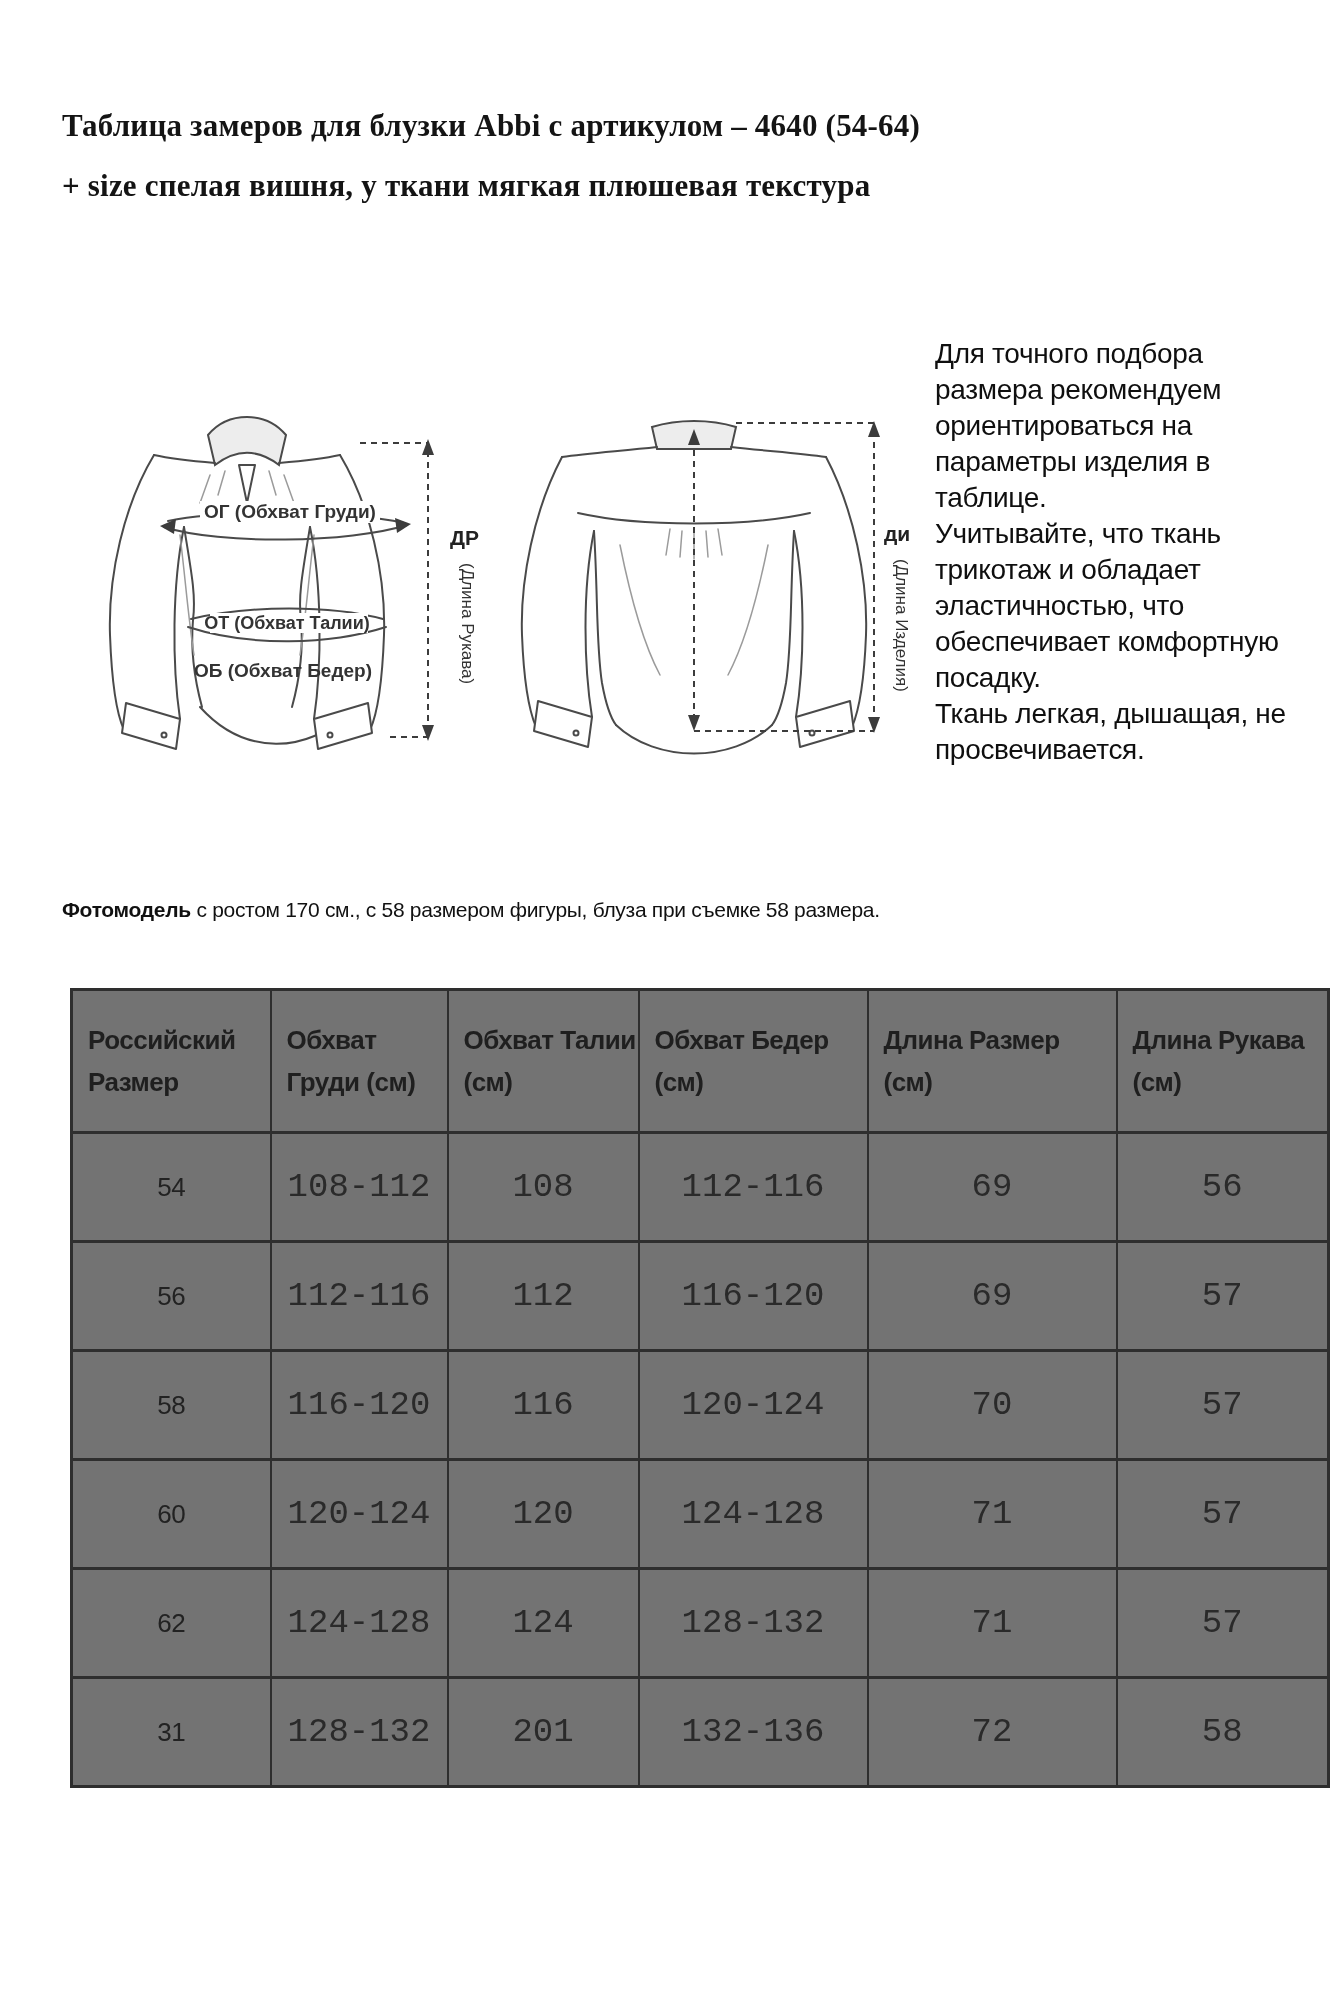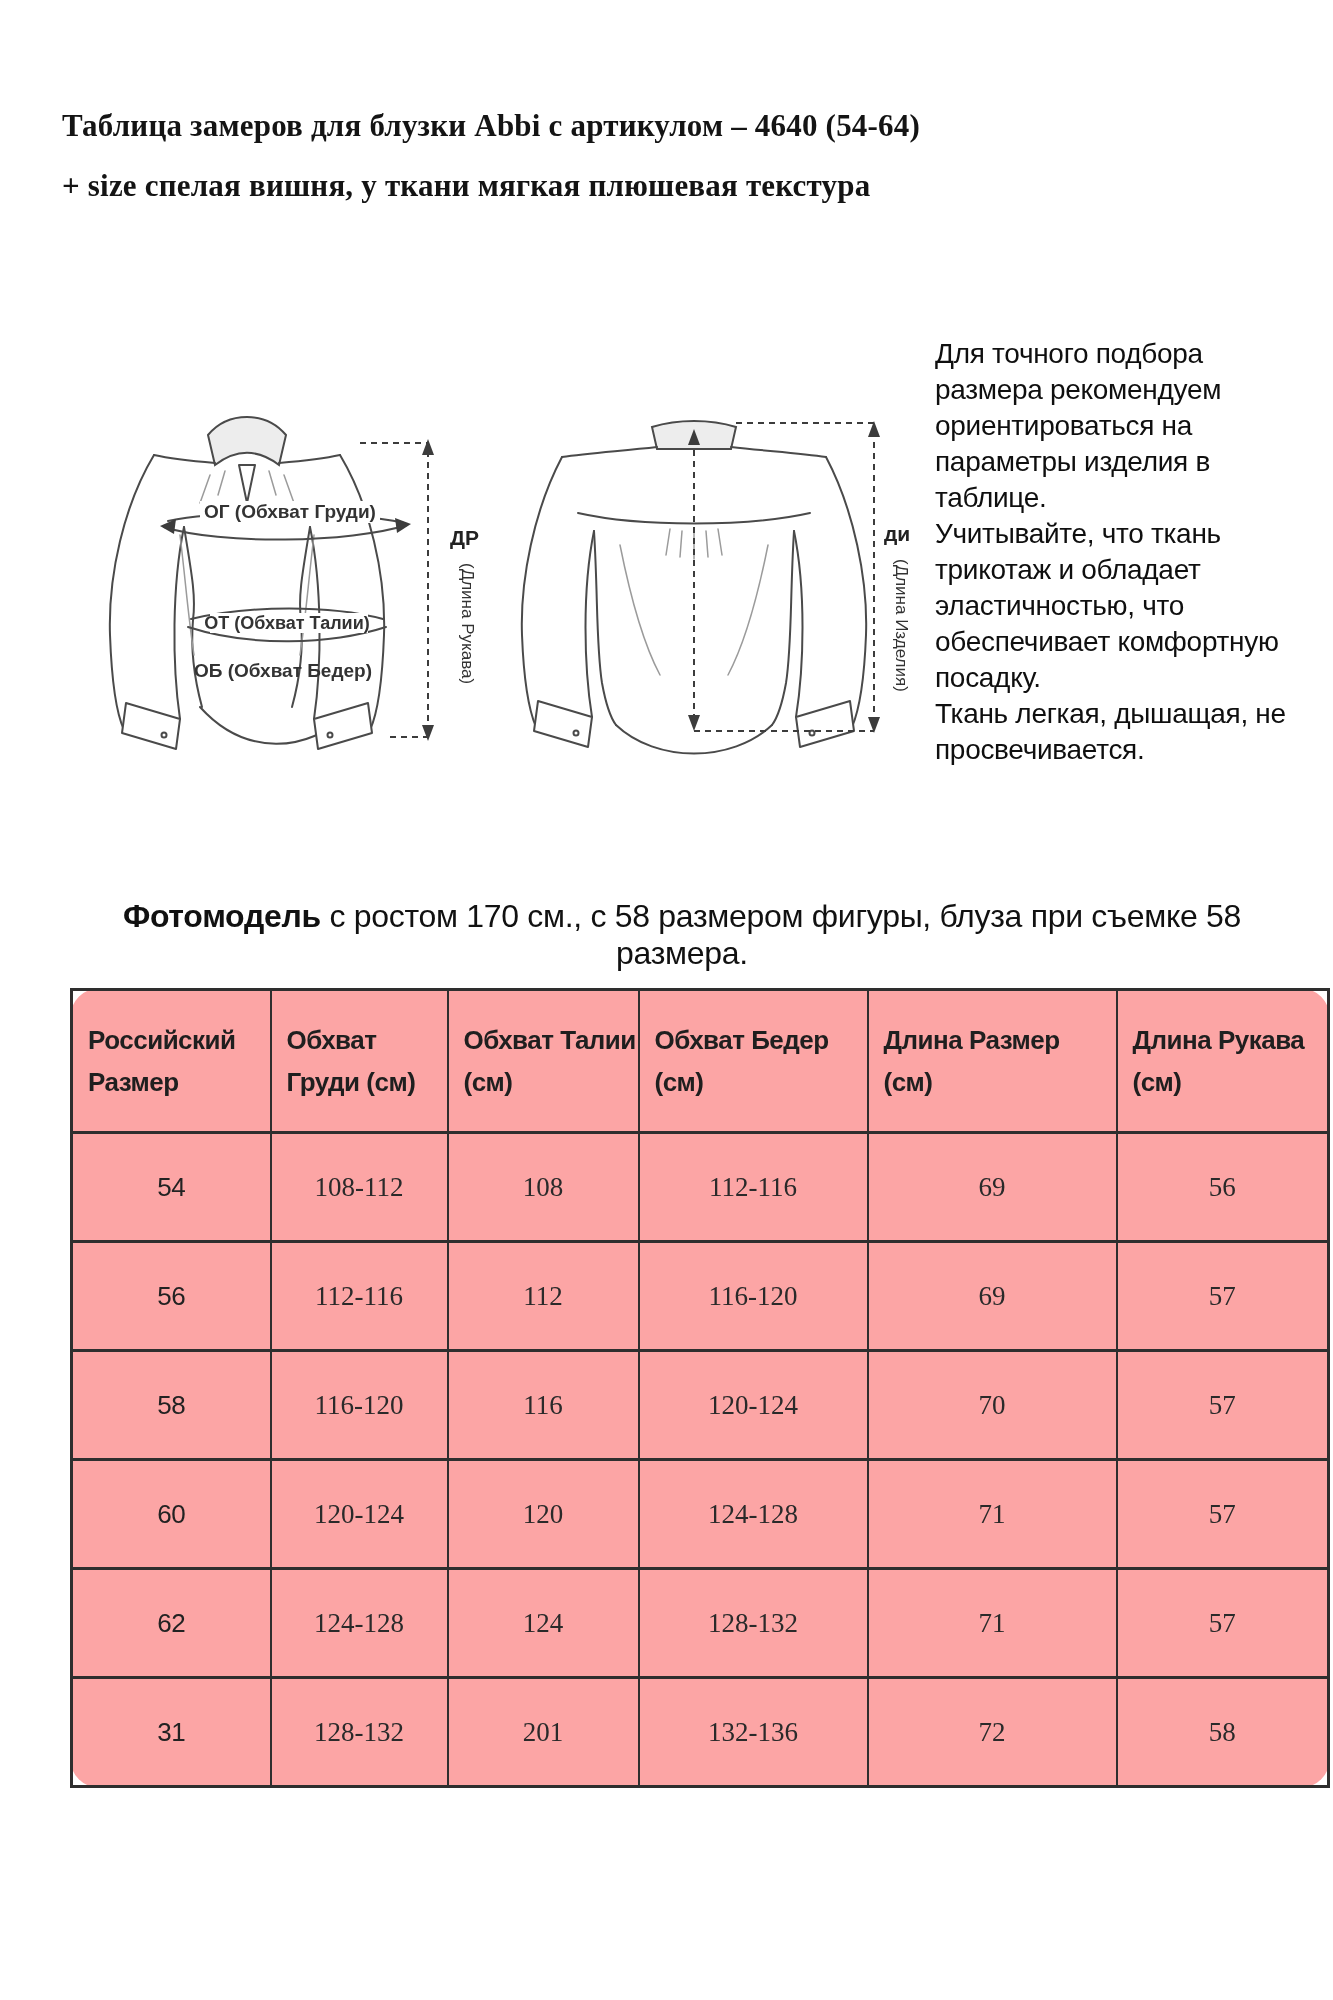--- a/index.html
+++ b/index.html
@@ -22,34 +22,34 @@
   .arrowhead{fill:#3c3c3c;stroke:none;}
   .measure-label{font-family:"Liberation Sans",sans-serif;font-size:19px;font-weight:600;fill:#333;}
   .measure-label.small{font-size:18px;}
   .abbr-label{font-family:"Liberation Sans",sans-serif;font-size:21px;font-weight:bold;fill:#222;}
   .rot-label{font-family:"Liberation Sans",sans-serif;font-size:17px;fill:#333;}
 
   
   .note{left:935px;top:336px;width:368px;font-size:28px;line-height:36px;color:#0f0f0f;letter-spacing:-.3px;}
 
   
-  .model-line{left:62px;top:898px;width:1240px;font-size:32px;color:#111;letter-spacing:-.3px;text-align:center;}
+  .model-line{left:62px;top:898px;width:1240px;font-size:21px;color:#111;letter-spacing:-.3px;}
   .model-line b{font-weight:bold;}
 
   
   .size-table{left:70px;top:988px;}
-  table{border-collapse:collapse;table-layout:fixed;background:#fca5a5;border-radius:30px;}
+  table{border-collapse:collapse;table-layout:fixed;background:#737373;}
   th,td{border:2px solid #2e2e2e;border-top-width:3px;border-bottom-width:3px;padding:0;}
   table{border:3px solid #2e2e2e;}
   thead th{height:140px;vertical-align:middle;text-align:left;
     font-family:"Liberation Sans",sans-serif;font-weight:bold;font-size:26px;
     line-height:42px;color:#1f1f1f;padding-left:15px;letter-spacing:-.5px;}
   tbody td{height:106px;text-align:center;vertical-align:middle;}
   td.size-cell{font-family:"Liberation Sans",sans-serif;font-weight:normal;font-size:26px;color:#222;letter-spacing:-.5px;}
-  td.val-cell{font-family:Liberation Serif, serif;font-size:27px;color:#2a2a2a;}
+  td.val-cell{font-family:Liberation Mono, monospace;font-size:34px;color:#2a2a2a;}
 </style>
 </head>
 <body>
 
 <div class="abs title-block">
   <div>Таблица замеров для блузки Abbi с артикулом – 4640 (54-64)</div>
   <div>+ size спелая вишня, у ткани мягкая плюшевая текстура</div>
 </div>
 
 <svg class="abs diagram" width="870" height="560" viewBox="0 0 870 560">

